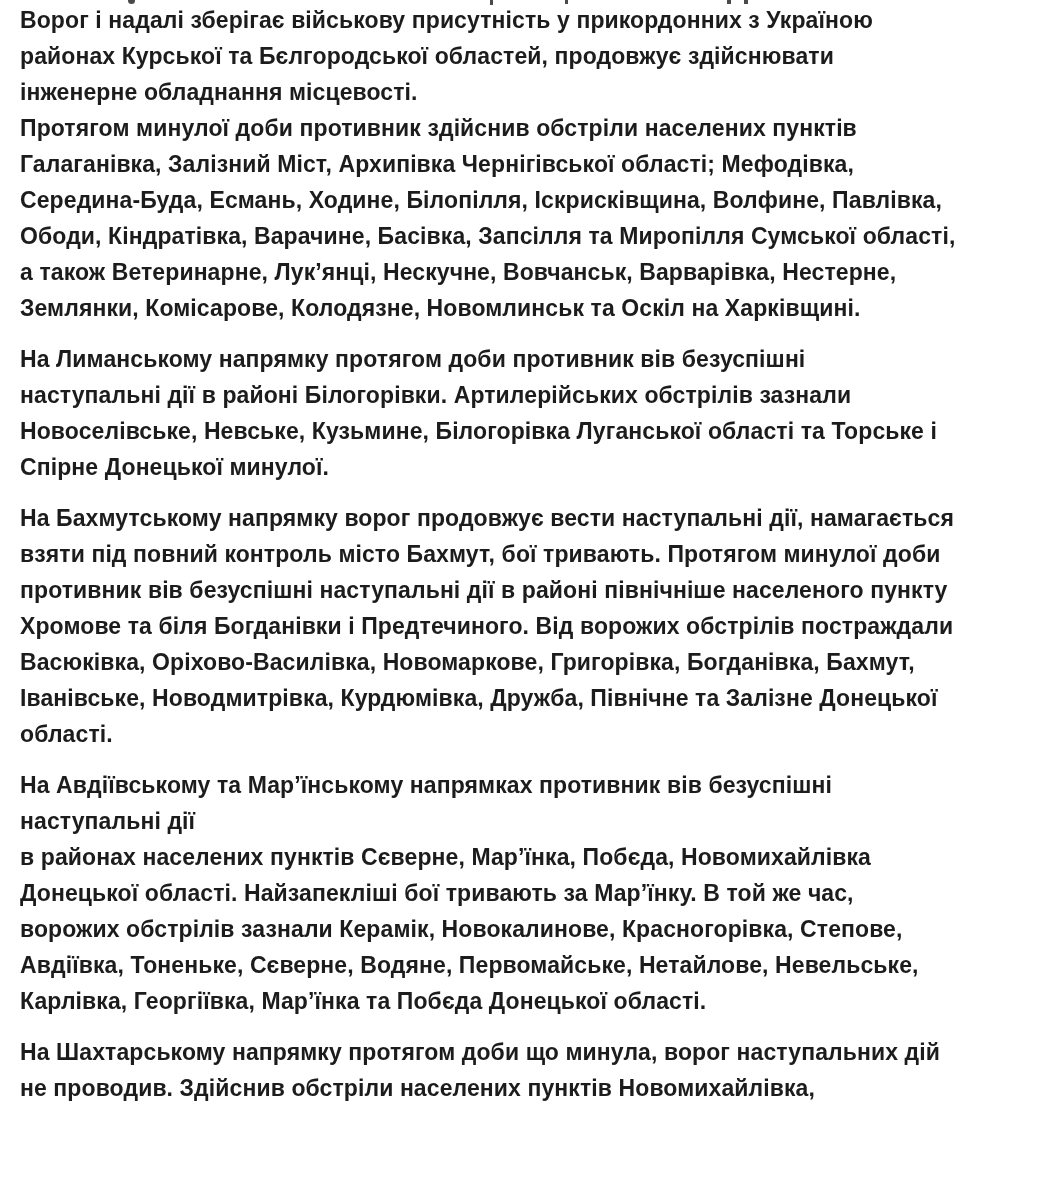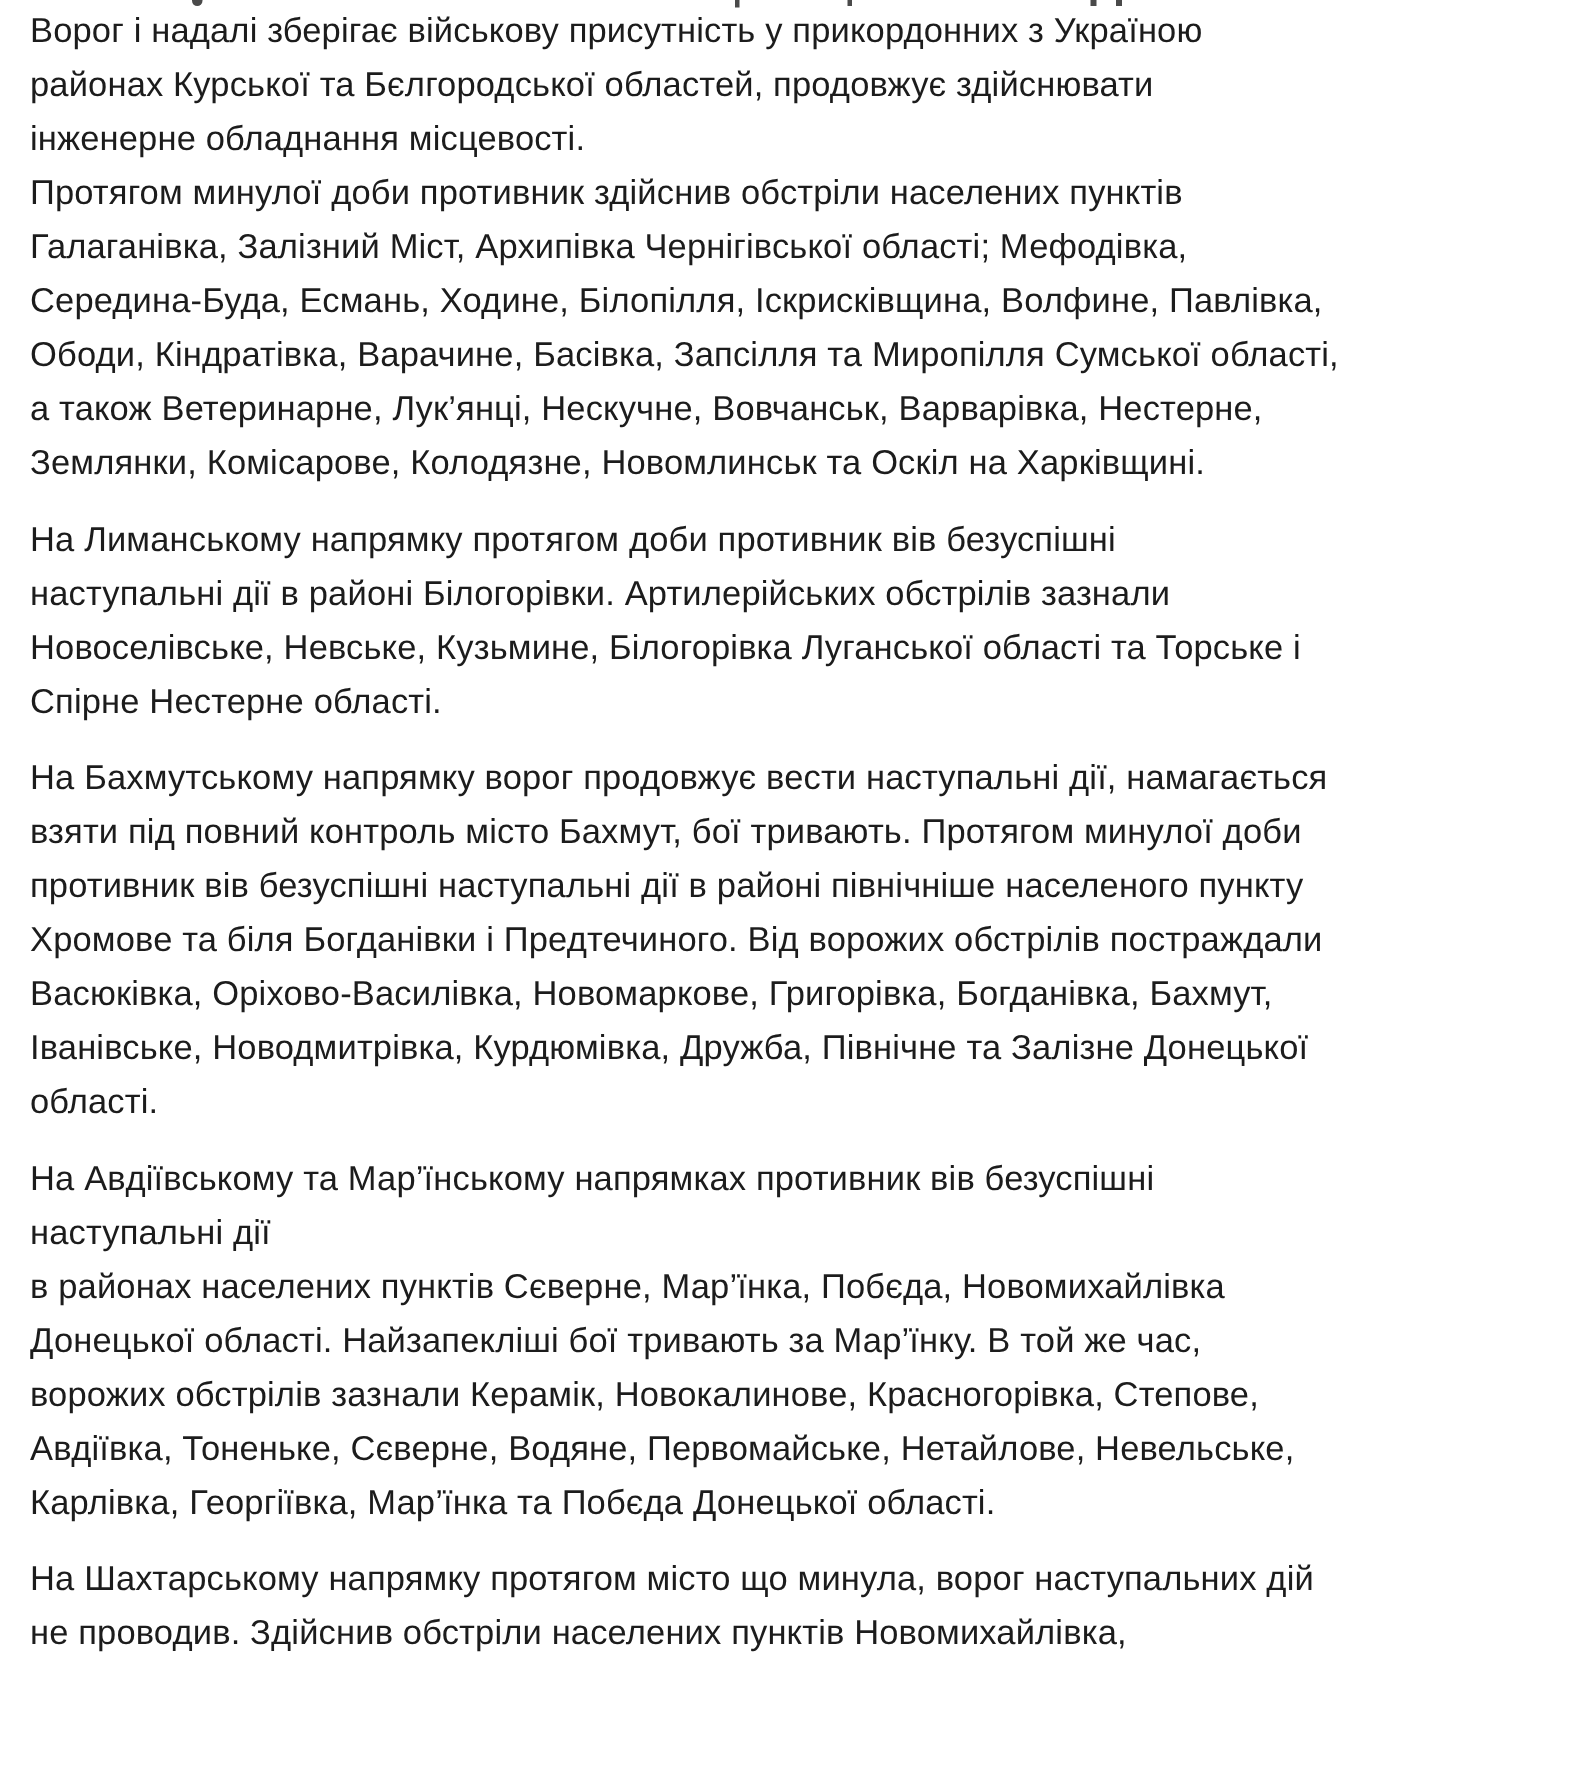--- a/index.html
+++ b/index.html
@@ -18,20 +18,21 @@
     padding-top: 2px;
     color: #1c1c1c;
     font-family: "Liberation Sans", "DejaVu Sans", sans-serif;
     font-size: 23px;
     line-height: 36px;
     letter-spacing: 0.1px;
   }
   .block {
     margin: 0 0 15px 0;
     white-space: pre;       
+    font-weight: bold;
   }
   
   .remnants {
     position: absolute;
     top: 0;
     left: 0;
     width: 1052px;
     height: 6px;
     overflow: hidden;
   }
@@ -66,33 +67,33 @@
 Галаганівка, Залізний Міст, Архипівка Чернігівської області; Мефодівка,
 Середина-Буда, Есмань, Ходине, Білопілля, Іскрисківщина, Волфине, Павлівка,
 Ободи, Кіндратівка, Варачине, Басівка, Запсілля та Миропілля Сумської області,
 а також Ветеринарне, Лук’янці, Нескучне, Вовчанськ, Варварівка, Нестерне,
 Землянки, Комісарове, Колодязне, Новомлинськ та Оскіл на Харківщині.</p>
 
 
   <p class="block">На Лиманському напрямку протягом доби противник вів безуспішні
 наступальні дії в районі Білогорівки. Артилерійських обстрілів зазнали
 Новоселівське, Невське, Кузьмине, Білогорівка Луганської області та Торське і
-Спірне Нестерне області.</p>
+Спірне Донецької минулої.</p>
 
   <p class="block">На Бахмутському напрямку ворог продовжує вести наступальні дії, намагається
 взяти під повний контроль місто Бахмут, бої тривають. Протягом минулої доби
 противник вів безуспішні наступальні дії в районі північніше населеного пункту
 Хромове та біля Богданівки і Предтечиного. Від ворожих обстрілів постраждали
 Васюківка, Оріхово-Василівка, Новомаркове, Григорівка, Богданівка, Бахмут,
 Іванівське, Новодмитрівка, Курдюмівка, Дружба, Північне та Залізне Донецької
 області.</p>
 
   <p class="block">На Авдіївському та Мар’їнському напрямках противник вів безуспішні
 наступальні дії
 в районах населених пунктів Сєверне, Мар’їнка, Побєда, Новомихайлівка
 Донецької області. Найзапекліші бої тривають за Мар’їнку. В той же час,
 ворожих обстрілів зазнали Керамік, Новокалинове, Красногорівка, Степове,
 Авдіївка, Тоненьке, Сєверне, Водяне, Первомайське, Нетайлове, Невельське,
 Карлівка, Георгіївка, Мар’їнка та Побєда Донецької області.</p>
 
-  <p class="block">На Шахтарському напрямку протягом місто що минула, ворог наступальних дій
+  <p class="block">На Шахтарському напрямку протягом доби що минула, ворог наступальних дій
 не проводив. Здійснив обстріли населених пунктів Новомихайлівка,</p>
 </div>
 
 </body></html>

